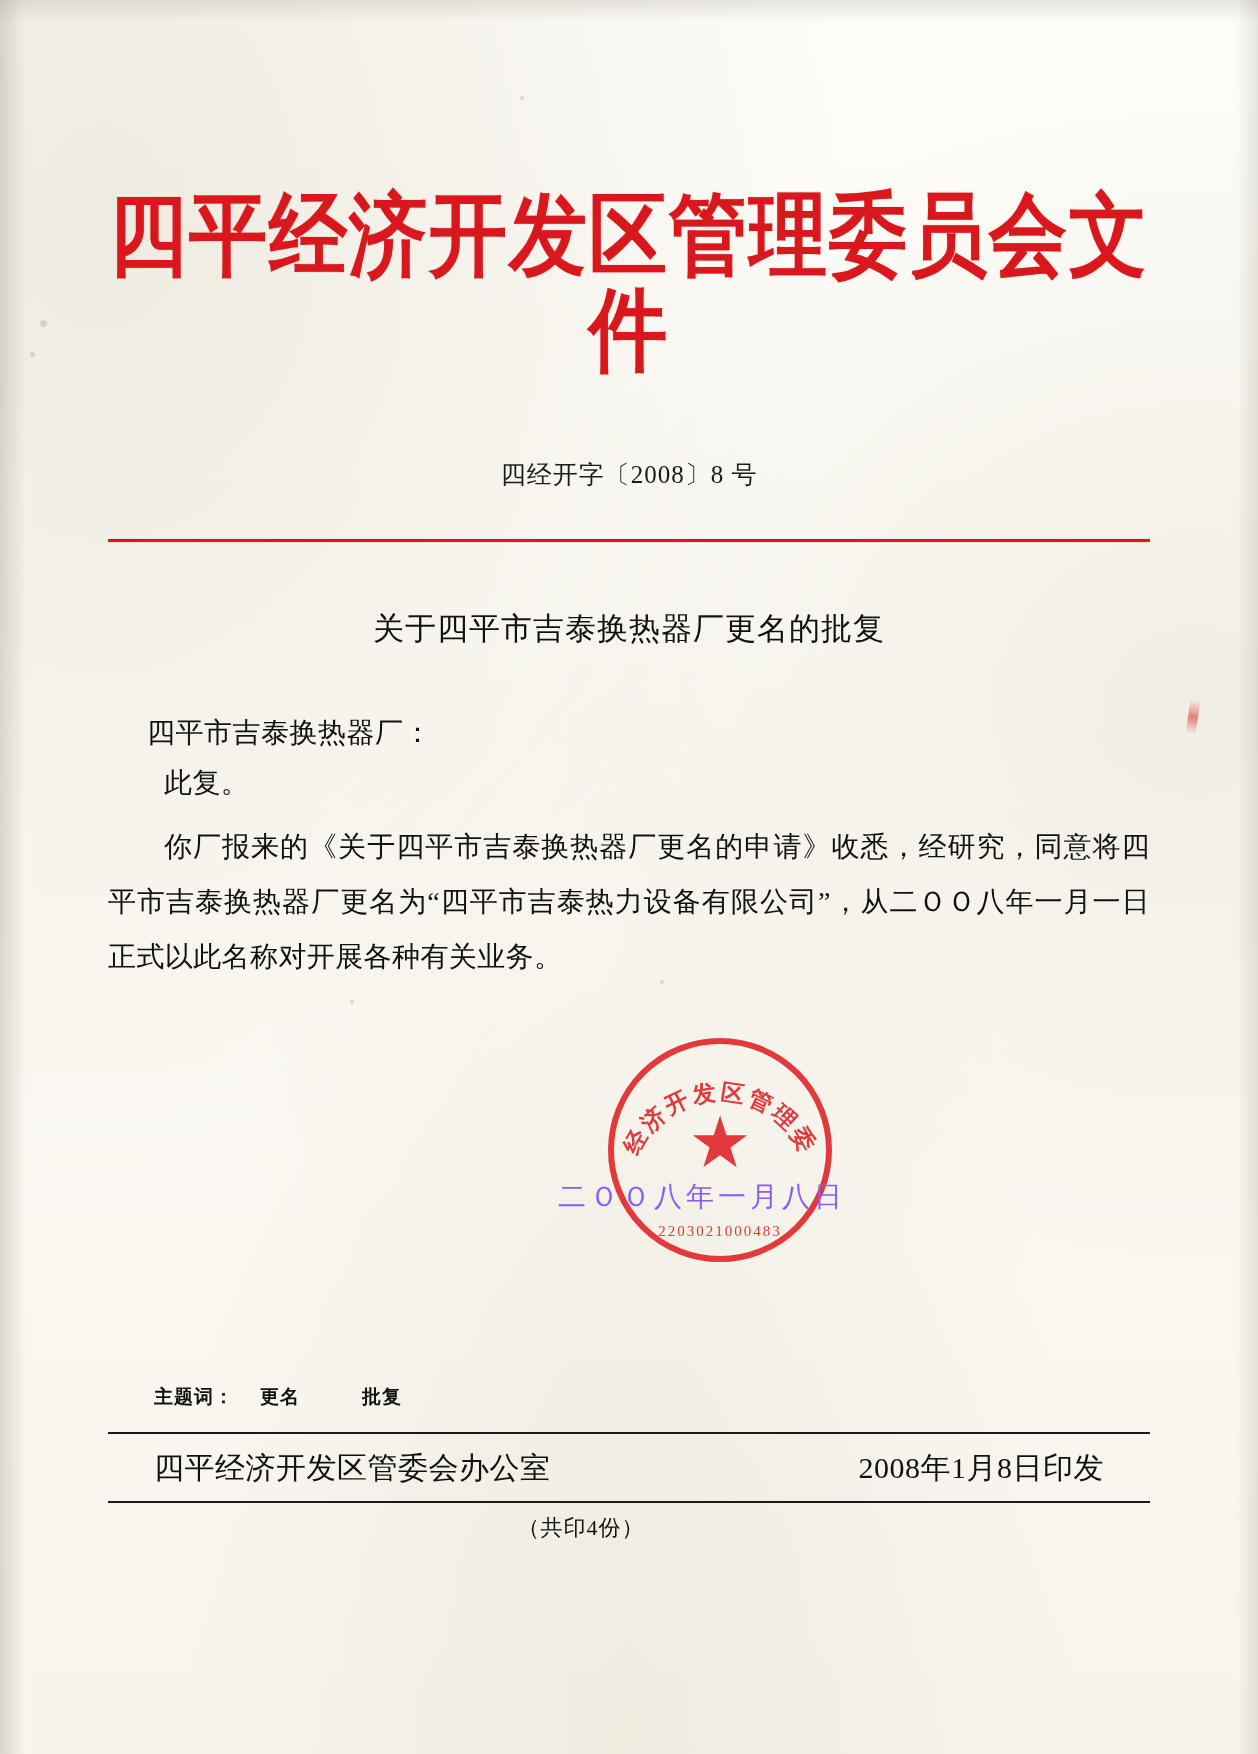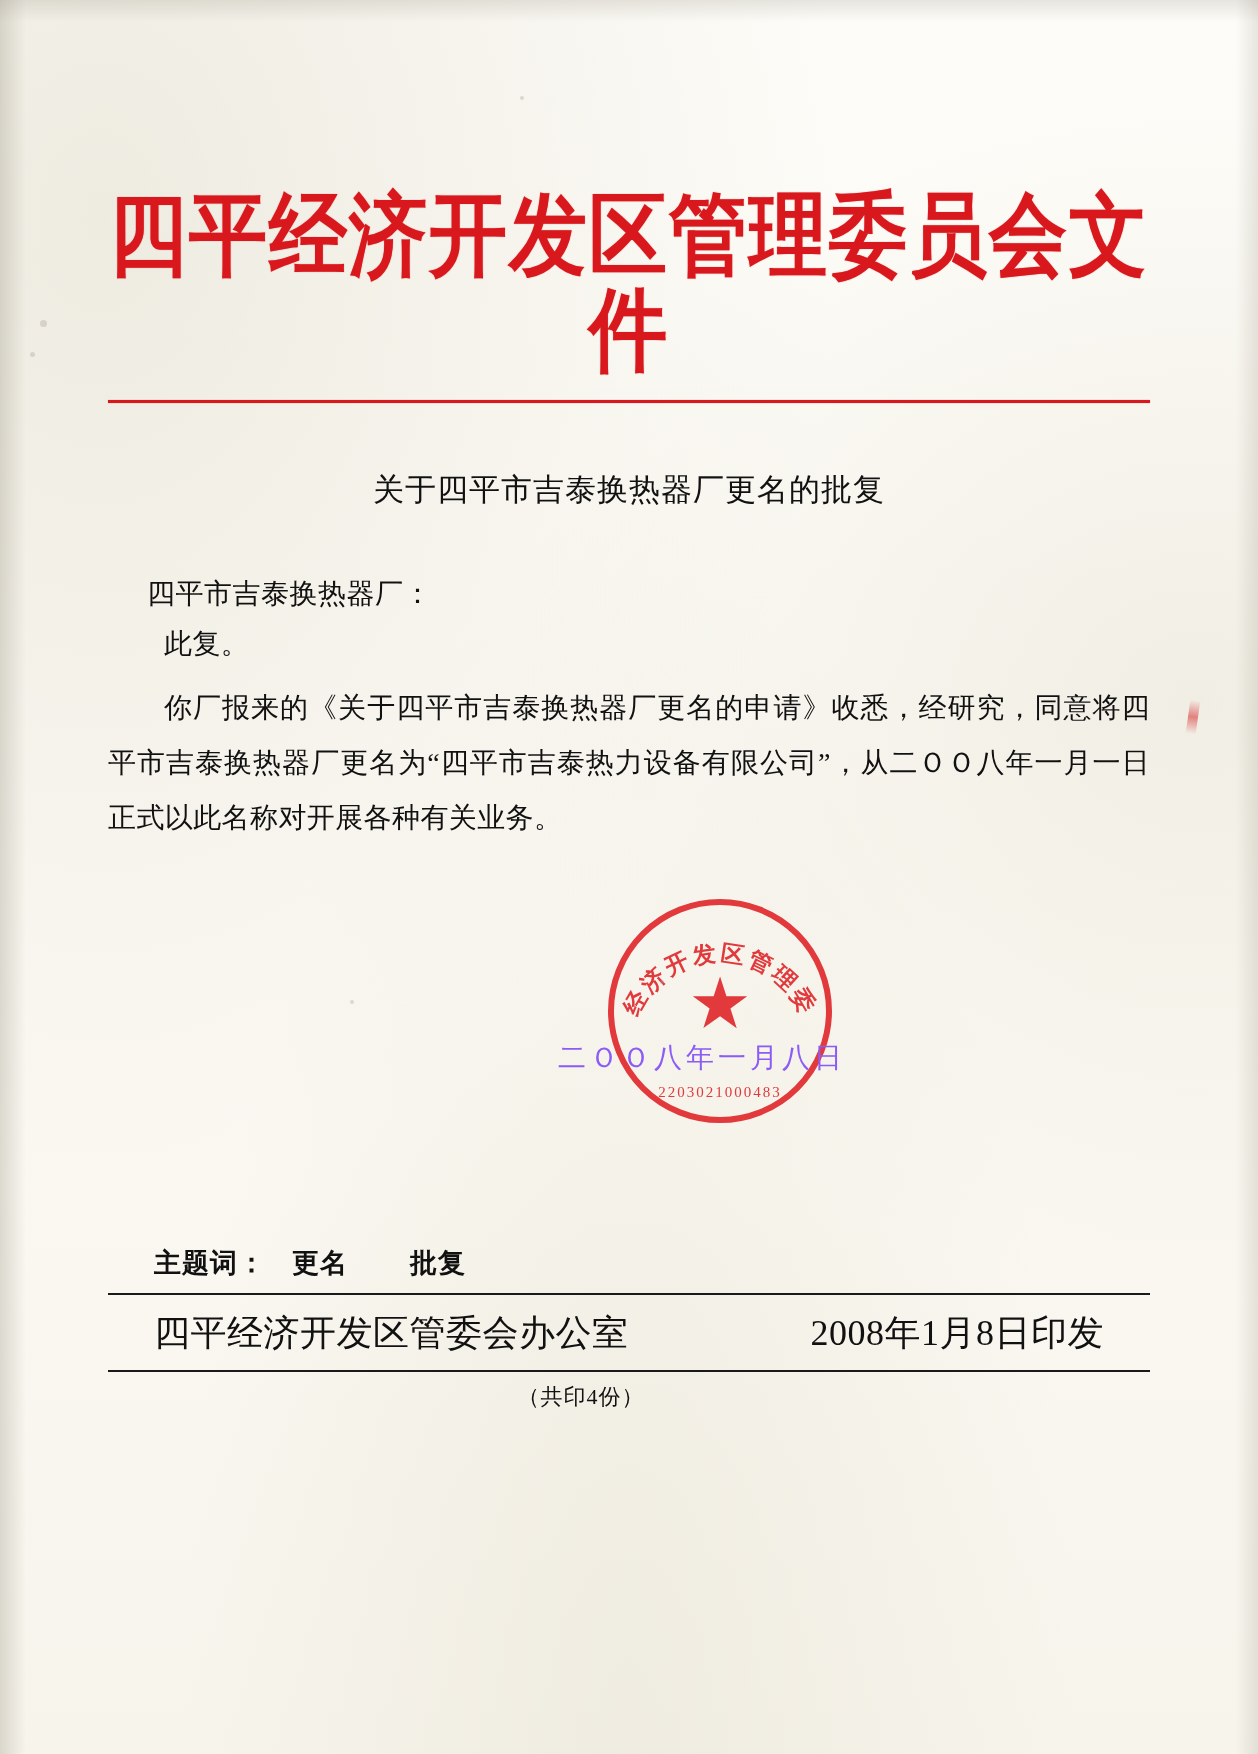--- a/index.html
+++ b/index.html
@@ -181,41 +181,41 @@
     letter-spacing: 4px;
     white-space: nowrap;
   }
 
   .footer-block {
     margin-top: 26px;
   }
   .keywords-row {
     display: flex;
     align-items: flex-start;
-    font-size: 27px;
+    font-size: 19px;
     font-family: "DejaVu Sans", "Liberation Sans", sans-serif;
     font-weight: bold;
     color: #111;
     padding-left: 46px;
-    padding-bottom: 12px;
+    padding-bottom: 22px;
     letter-spacing: 1px;
   }
   .keywords-label { margin-right: 26px; }
   .keywords-item { margin-right: 62px; }
 
   .hr-black {
     height: 2px;
     background: #1a1a1a;
   }
 
   .footer-row {
     display: flex;
     justify-content: space-between;
     align-items: baseline;
-    font-size: 36px;
+    font-size: 30px;
     color: #111;
     padding: 14px 46px 12px 46px;
     letter-spacing: 0.5px;
   }
 
   .copies-row {
     text-align: center;
     font-size: 22px;
     color: #111;
     padding: 10px 96px 0 0;
@@ -254,20 +254,21 @@
   <div class="speck" style="left:30px; top:352px; width:5px; height:5px;"></div>
   <div class="speck" style="left:520px; top:96px; width:4px; height:4px;"></div>
   <div class="speck" style="left:350px; top:1000px; width:4px; height:4px;"></div>
   <div class="speck" style="left:660px; top:980px; width:4px; height:4px;"></div>
   <div class="red-mark"></div>
 
   <div class="content">
 
     <div class="doc-header">四平经济开发区管理委员会文件</div>
 
+    <div class="doc-number">四经开字〔2008〕8 号</div>
 
     <div class="red-rule"></div>
 
     <div class="doc-title">关于四平市吉泰换热器厂更名的批复</div>
 
     <div class="recipient">四平市吉泰换热器厂：</div>
 
     <div class="body-para short">此复。</div>
 
     <div class="body-para">你厂报来的《关于四平市吉泰换热器厂更名的申请》收悉，经研究，同意将四平市吉泰换热器厂更名为“四平市吉泰热力设备有限公司”，从二ＯＯ八年一月一日正式以此名称对开展各种有关业务。</div>

